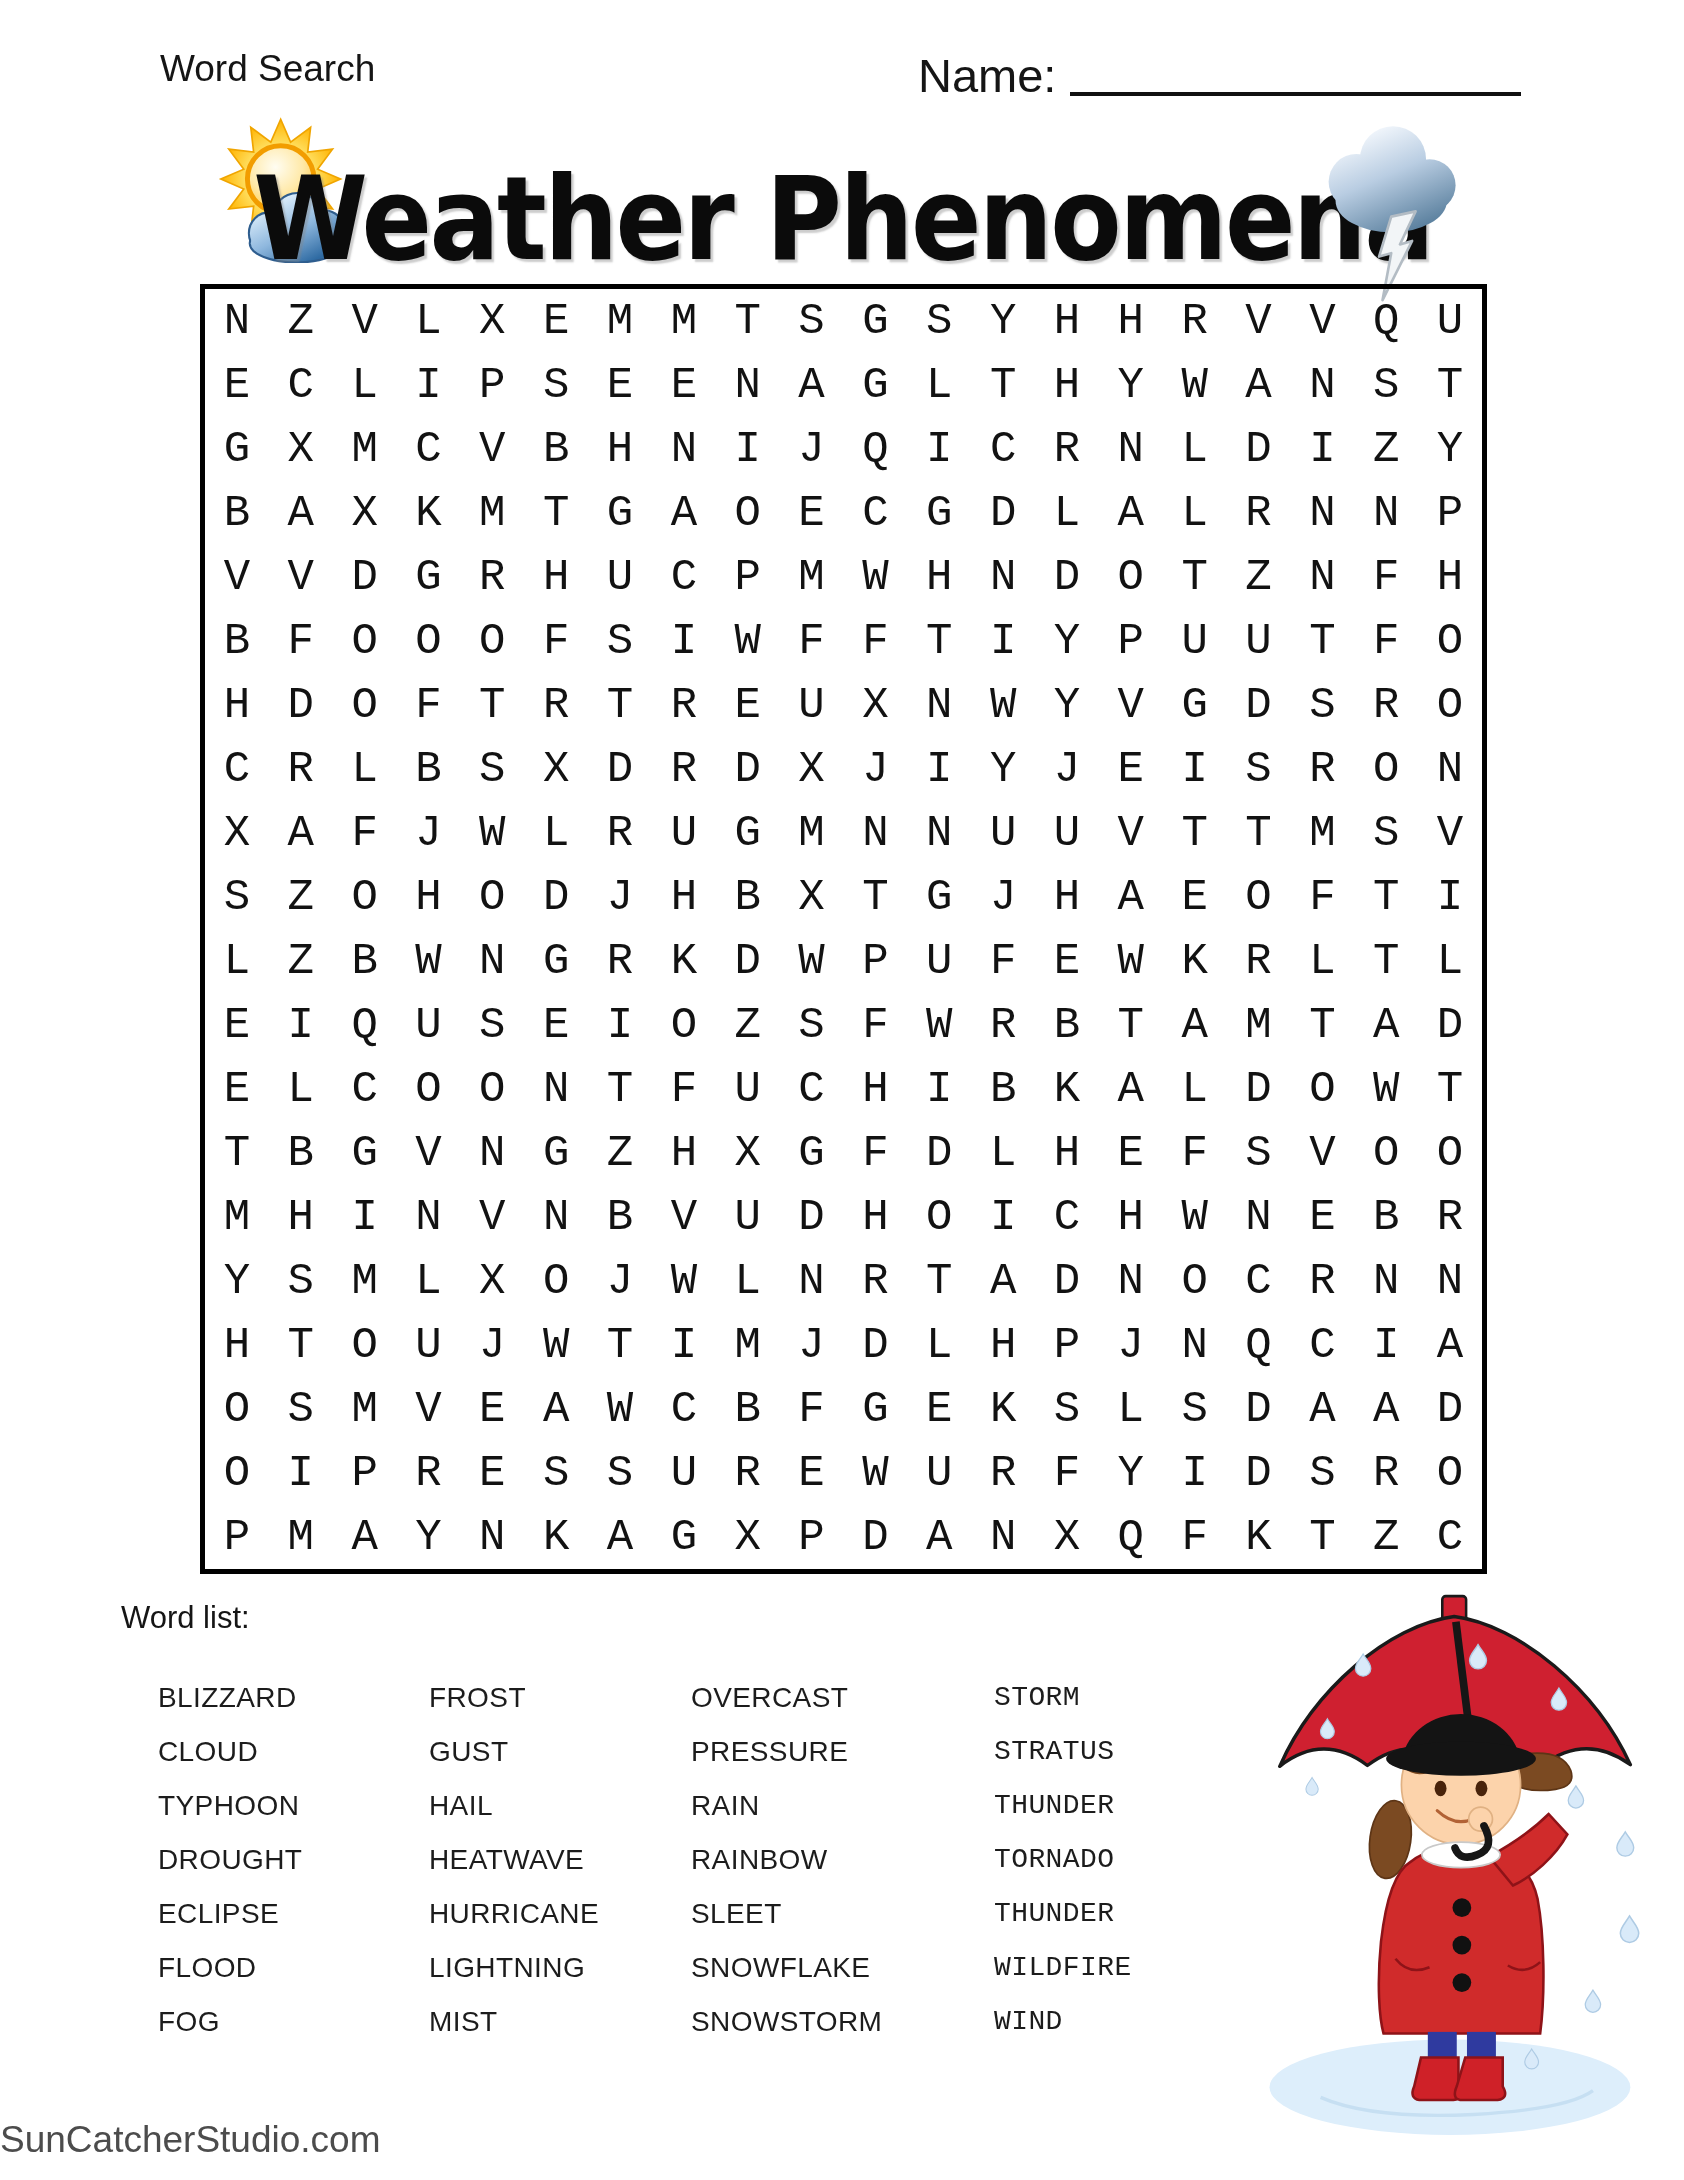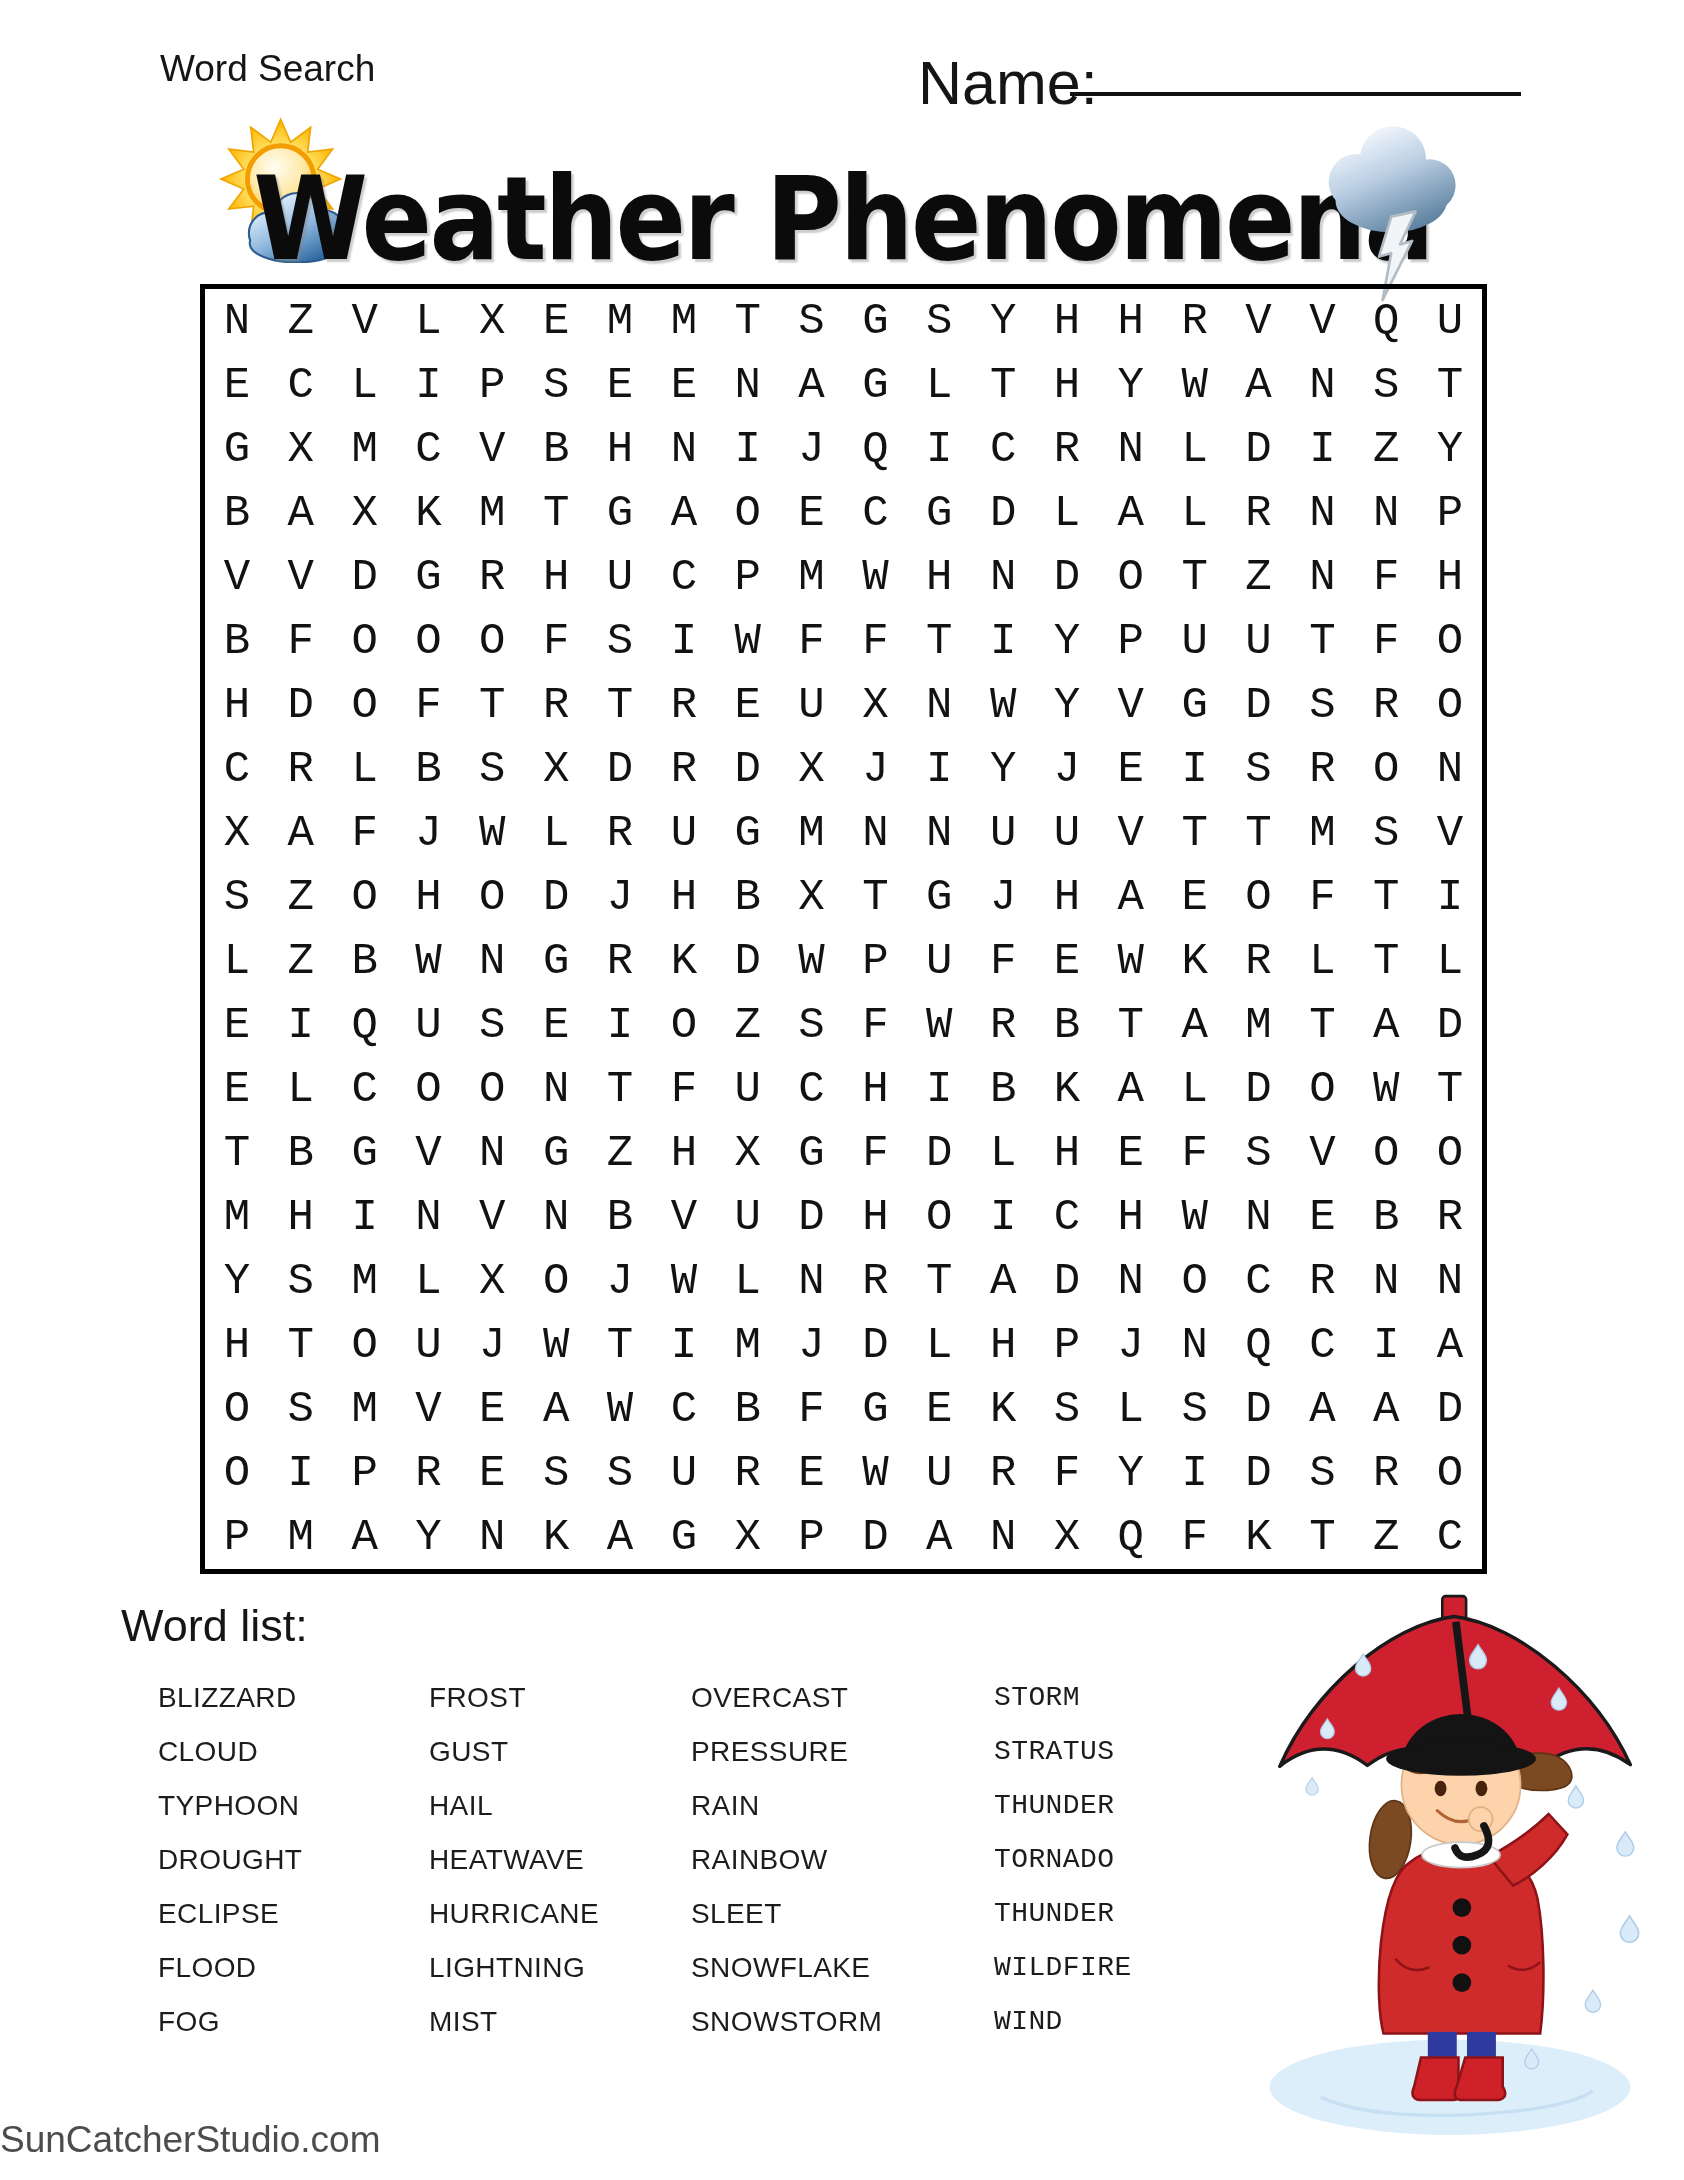--- a/index.html
+++ b/index.html
@@ -1,32 +1,32 @@
 <!DOCTYPE html>
 <html style="font-size:13.6px"><head>
 <meta charset="utf-8">
 <style>
   html,body{margin:0;padding:0;background:#ffffff;}
   body{position:relative;width:1685px;height:2181px;overflow:hidden;
        font-family:"Liberation Sans",sans-serif;color:#1a1a1a;}
   .abs{position:absolute;}
   .kicker{left:160px;top:48px;font-size:37px;color:#151515;}
-  .name-label{left:918px;top:48px;font-size:61px;color:#151515;}
+  .name-label{left:918px;top:48px;font-size:47px;color:#151515;}
   .name-line{left:1070px;top:53px;width:451px;height:39px;border-bottom:4.3px solid #111;}
   .title{left:0;top:150px;width:100%;text-align:center;
          font-family:"DejaVu Sans","Liberation Sans",sans-serif;
          font-weight:800;font-size:104px;letter-spacing:-2.6px;color:#0b0b0b;
          transform:scaleY(1.12);transform-origin:top center;
          text-shadow:2.6px 2.6px 1.7px rgba(130,130,130,0.4);}
   .grid-box{left:200px;top:284px;width:1277px;height:1280px;border:5.1px solid #000;}
   .grid-inner{display:grid;width:100%;height:100%;
               grid-template-columns:repeat(20,1fr);grid-template-rows:repeat(20,1fr);}
   .cell{display:flex;align-items:center;justify-content:center;
         font-family:"Liberation Mono",monospace;font-size:44px;color:#121212;}
-  .wordlist-label{left:121px;top:1600px;font-size:45px;color:#151515;}
+  .wordlist-label{left:121px;top:1600px;font-size:31px;color:#151515;}
   .wordlist-col{top:1671px;font-size:28px;line-height:54px;letter-spacing:0.4px;color:#1c1c1c;}
   .col-1{left:158px;} .col-2{left:429px;} .col-3{left:691px;} .col-4{left:994px;font-family:Liberation Mono, monospace;}
   .footer{left:0;top:2119px;width:100%;text-align:left;font-size:37px;color:#4c4c4c;}
   svg{display:block;}
 </style>
 </head>
 <body>
 
 <div class="abs kicker">Word Search</div>
 <div class="abs name-label">Name:</div>

